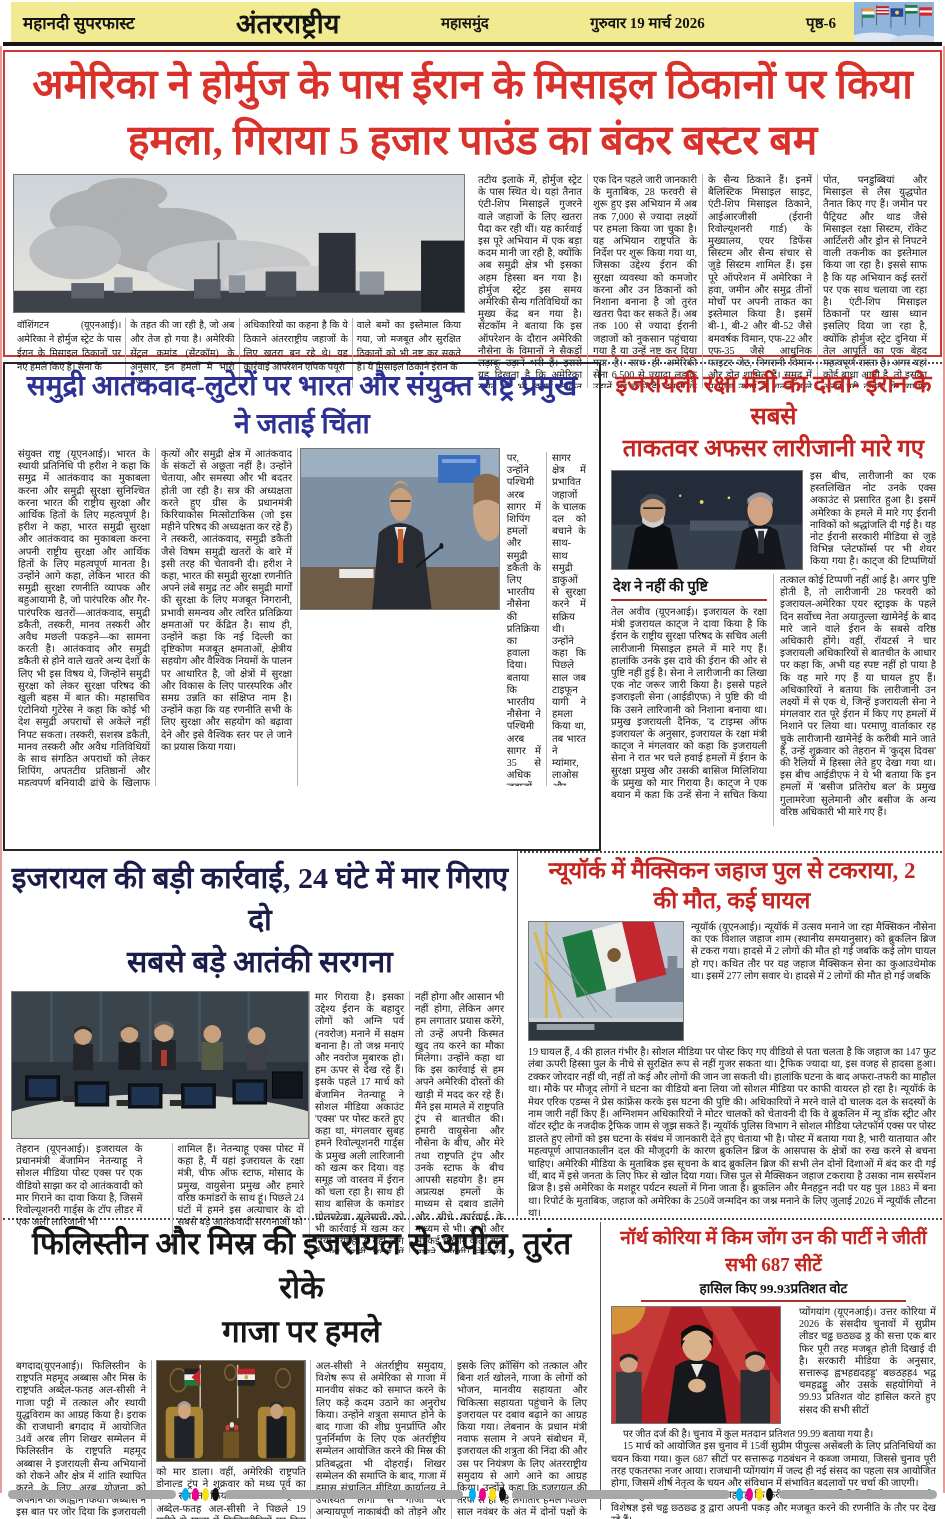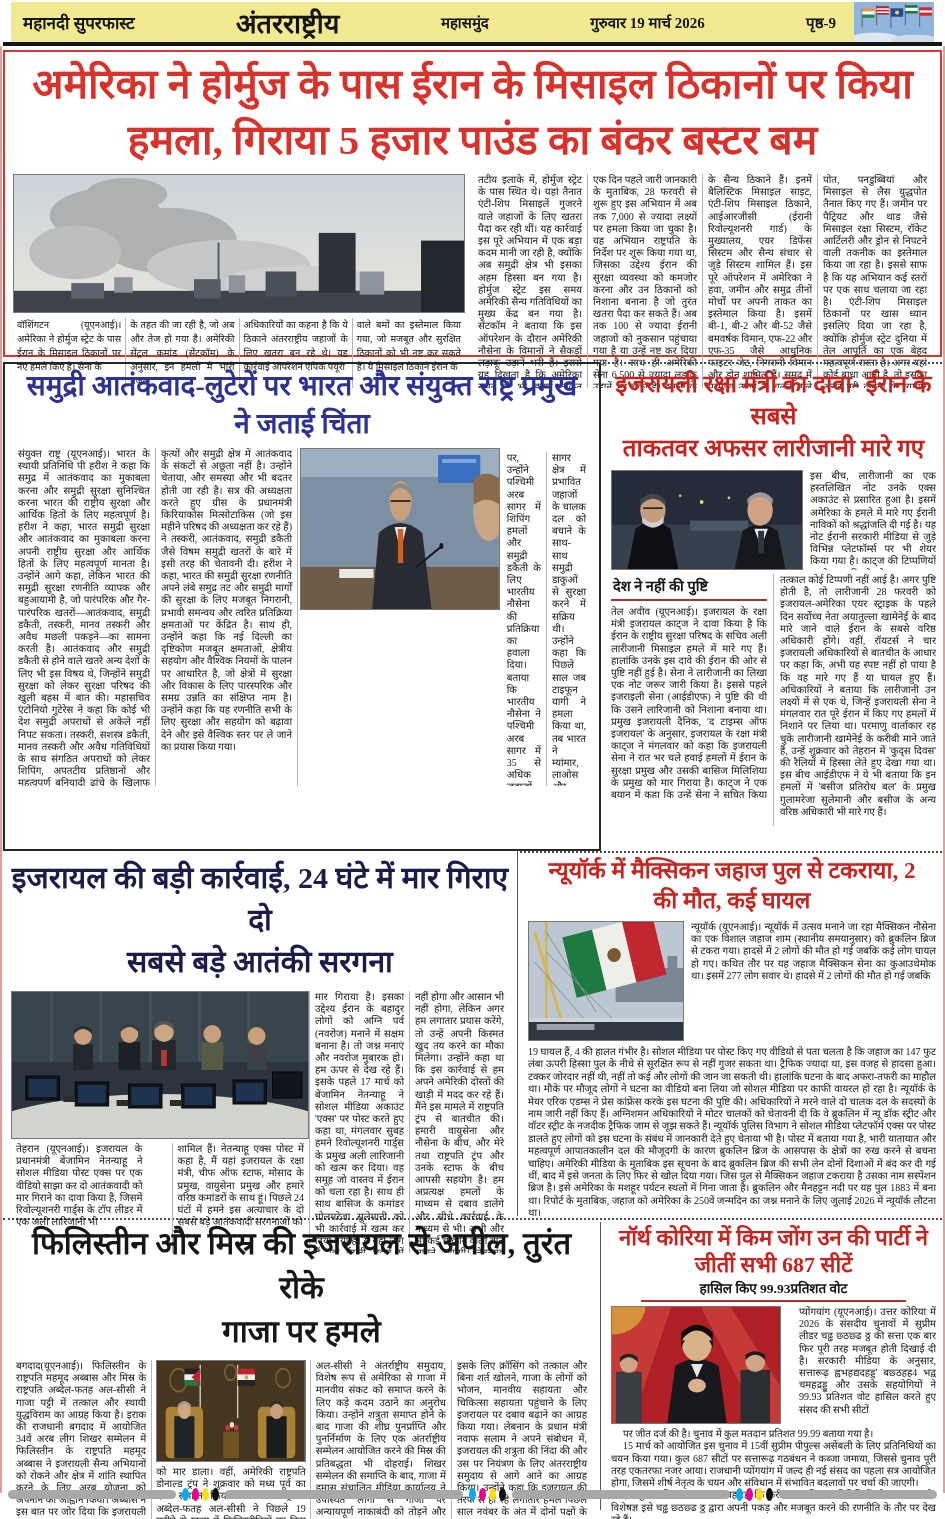--- a/index.html
+++ b/index.html
@@ -99,21 +99,21 @@
   .row4 { height:292px; border-top:2px dotted #4a4a4a; margin-top:2px; padding-top:2px; }
   .palestine { width:598px; border-right:1px solid #555; padding:0 8px; }
   .palestine-headline { color:#161616; text-align:center; font-size:31px; line-height:44px; }
   .p-body { display:flex; height:192px; margin-top:6px; }
   .p-body > .col { flex:1; padding:0 5px; }
   .p-mid { flex:1.15; display:flex; flex-direction:column; padding:0 4px; }
   .p-photo { height:102px; border:1px solid #777; margin-bottom:4px; }
   .p-mid .col { flex:1; }
 
   .nk { flex:1; padding:0 6px 0 8px; margin-left:2px; }
-  .nk-headline { color:#c6241f; text-align:center; font-size:22px; line-height:27px; margin-top:2px; }
+  .nk-headline { color:#c6241f; text-align:center; font-size:19px; line-height:27px; margin-top:2px; }
   .nk-subhead {
     text-align:center; font-weight:bold; font-size:13.5px;
     border-bottom:2px solid #a8312b; padding-bottom:3px; margin:1px 30px 4px;
   }
   .nk-top { display:flex; gap:18px; height:118px; }
   .nk-photo { width:170px; border:1px solid #777; }
   .nk-top .col { flex:1; }
   .nk-paras { margin-top:4px; height:118px; overflow:hidden; }
   .nk-paras p { font-size:10px; line-height:12.3px; text-align:justify; text-indent:12px; }
 
@@ -133,21 +133,21 @@
 <div class="page">
   <div class="edge left"></div>
   <div class="edge right"></div>
 
   <header class="masthead">
     <div class="mast-yellow">
       <span class="mast-paper">महानदी सुपरफास्ट</span>
       <span class="mast-section">अंतरराष्ट्रीय</span>
       <span class="mast-city">महासमुंद</span>
       <span class="mast-date">गुरुवार 19 मार्च 2026</span>
-      <span class="mast-page">पृष्ठ-9</span>
+      <span class="mast-page">पृष्ठ-6</span>
     </div>
     <div class="mast-flags">
       <svg viewBox="0 0 78 38" preserveAspectRatio="none">
         <rect width="78" height="38" fill="#8fb5dd"></rect>
         <ellipse cx="20" cy="36" rx="26" ry="7" fill="#dfe8f0"></ellipse>
         <ellipse cx="60" cy="37" rx="24" ry="6" fill="#cfdbe8"></ellipse>
         <g stroke="#555" stroke-width="0.8">
           <line x1="8" y1="6" x2="8" y2="24"></line>
             <line x1="22" y1="3" x2="22" y2="22"></line>
           <line x1="36" y1="6" x2="36" y2="25"></line>

